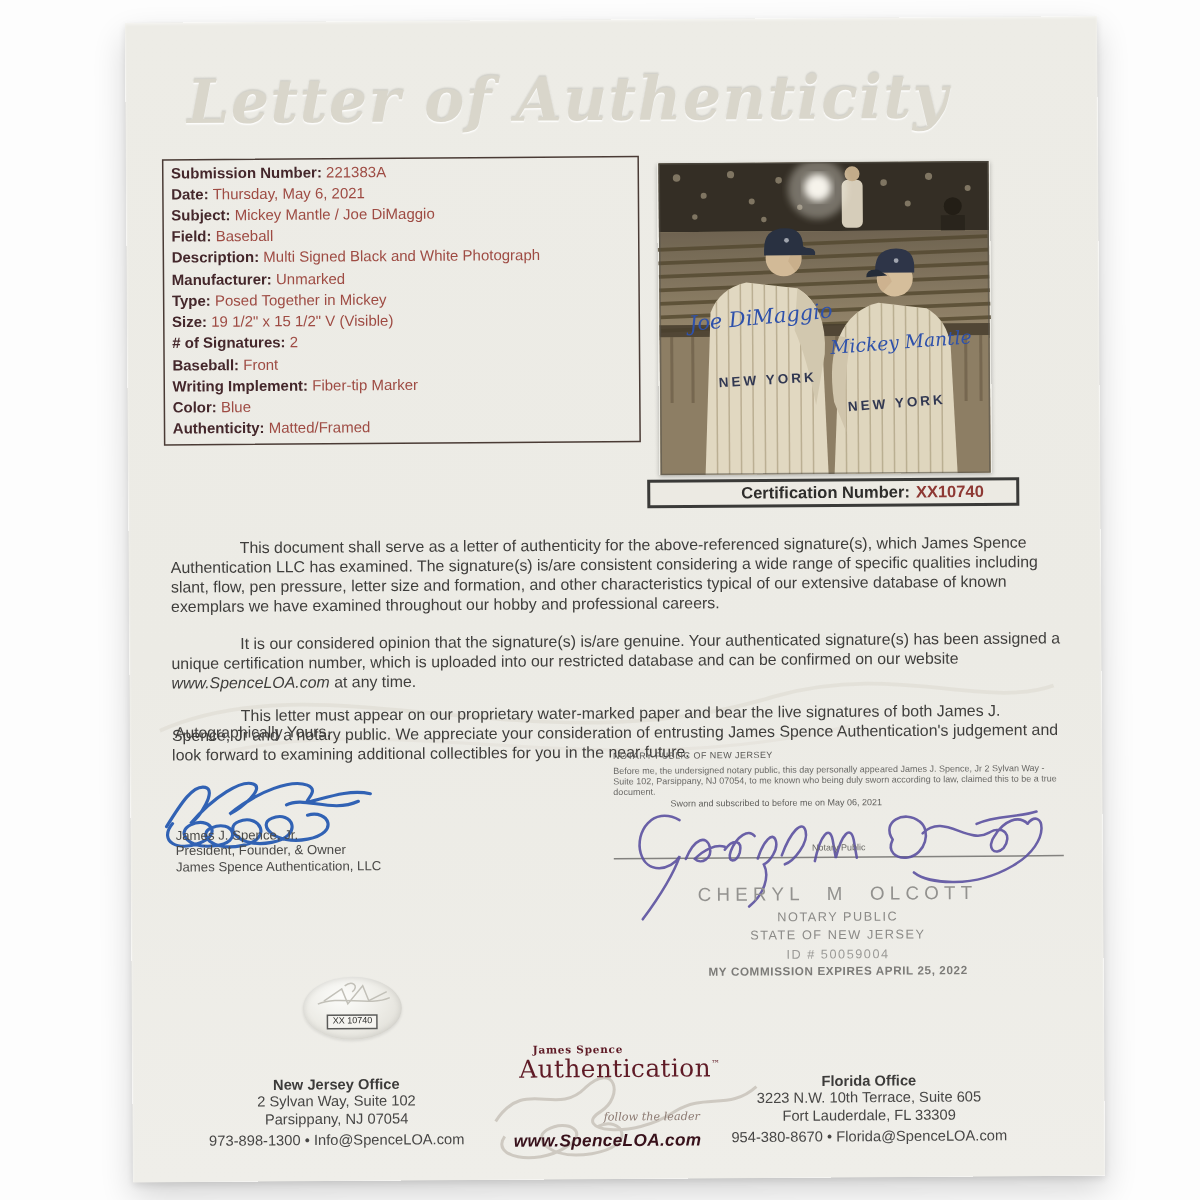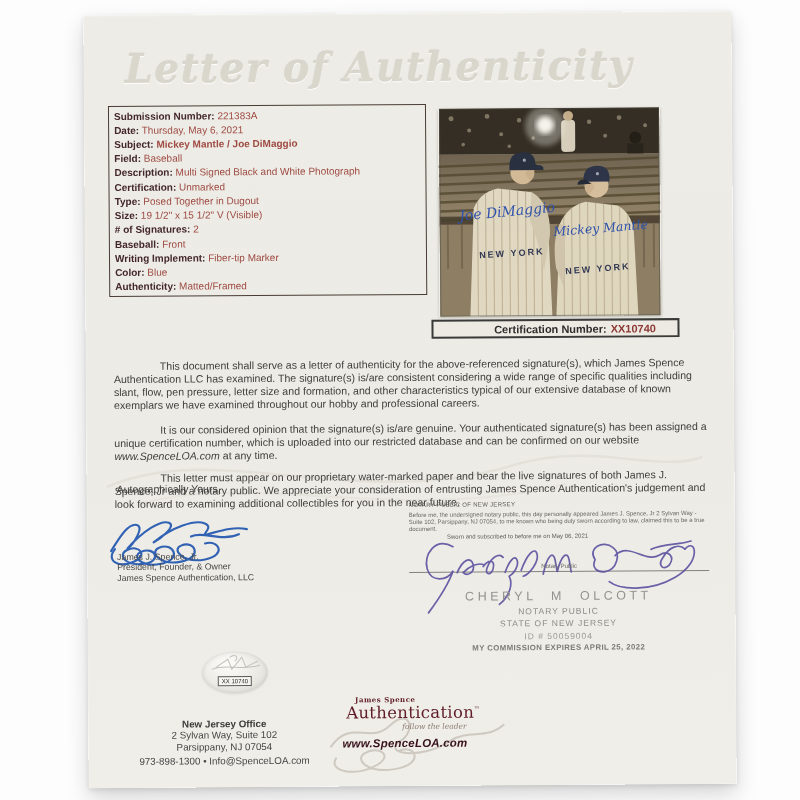--- a/index.html
+++ b/index.html
@@ -24,21 +24,21 @@
   
   .details{
     position:absolute;left:24px;top:91px;width:318px;height:191px;
     border:1px solid #4a3b35;box-sizing:border-box;
     display:flex;flex-direction:column;justify-content:space-around;
     padding:2px 0 2px 5px;font-size:10px;line-height:11px;
   }
   .drow{white-space:nowrap;}
   .dlabel{font-weight:bold;color:#44272b;}
   .dvalue{color:#9e4b43;}
-  .drow.bold-val .dvalue{font-weight:bold;}
+  .drow.bold-val .dvalue{font-weight:normal;}
   
   .photo{position:absolute;left:354px;top:96px;width:222px;height:208px;box-shadow:0 1px 3px rgba(0,0,0,.25);}
   .certbar{
     position:absolute;left:346px;top:307px;width:248px;height:19px;
     border:2px solid #3a3a38;box-sizing:border-box;background:#eceae3;
     display:flex;align-items:center;justify-content:center;gap:4px;
     font-size:11px;font-weight:bold;white-space:nowrap;
   }
   .certbar .clabel{color:#2e2d2b;margin-left:39px;}
   .certbar .cvalue{color:#8e3934;text-align:right;}
@@ -79,21 +79,21 @@
   
   .office{position:absolute;top:704px;width:192px;text-align:center;color:#474645;font-size:9.8px;line-height:11.4px;}
   .office .otitle{font-weight:bold;color:#3c3b3a;}
   .office .ocontact{margin-top:3px;}
   .nj{left:40px;} .fl{left:395px;}
   .logo{position:absolute;left:252px;top:686px;width:136px;color:#5f1b26;}
   .logo .acr{font-family:"DejaVu Serif", serif;font-weight:700;font-size:29px;line-height:26px;margin-left:12px;letter-spacing:1px;}
   .logo .js{font-family:"DejaVu Serif", serif;font-size:7px;margin-left:15px;margin-top:-4px;letter-spacing:.5px;font-weight:bold;}
   .logo .auth{font-family:"DejaVu Serif", serif;font-size:16.5px;margin-left:6px;margin-top:-1px;letter-spacing:.3px;}
   .logo .tm{font-size:6px;vertical-align:super;}
-  .logo .tag{font-family:"DejaVu Serif", serif;font-style:italic;font-size:7.5px;color:#8c7a72;margin-left:62px;margin-top:0px;}
+  .logo .tag{font-family:"DejaVu Serif", serif;font-style:italic;font-size:7.5px;color:#8c7a72;margin-left:62px;margin-top:18px;}
   .logo .web{font-size:11.5px;font-weight:bold;font-style:italic;color:#38111b;margin-left:2px;margin-top:6px;letter-spacing:.2px;}
   .ghostsig{position:absolute;left:230px;top:690px;pointer-events:none;}
 </style>
 </head>
 <body>
 
 <div class="paper">
 
   <div class="emboss-title">Letter of Authenticity</div>
 
@@ -101,22 +101,22 @@
     <path d="M10 72 C120 24 260 100 420 52 C500 30 560 62 606 46" fill="none" stroke="#dedbd2" stroke-width="2.5" opacity=".65"></path>
     <path d="M40 90 C160 56 300 112 470 72" fill="none" stroke="#e1ded5" stroke-width="2" opacity=".5"></path>
   </svg>
 
   <div class="details">
     <div class="drow"><span class="dlabel">Submission Number:</span> <span class="dvalue">221383A</span></div>
     <div class="drow"><span class="dlabel">Date:</span> <span class="dvalue">Thursday, May 6, 2021</span></div>
     <div class="drow bold-val"><span class="dlabel">Subject:</span> <span class="dvalue">Mickey Mantle / Joe DiMaggio</span></div>
     <div class="drow"><span class="dlabel">Field:</span> <span class="dvalue">Baseball</span></div>
     <div class="drow"><span class="dlabel">Description:</span> <span class="dvalue">Multi Signed Black and White Photograph</span></div>
-    <div class="drow"><span class="dlabel">Certification:</span> <span class="dvalue">Unmarked</span></div>
-    <div class="drow"><span class="dlabel">Type:</span> <span class="dvalue">Posed Together in Dugout</span></div>
+    <div class="drow"><span class="dlabel">Manufacturer:</span> <span class="dvalue">Unmarked</span></div>
+    <div class="drow"><span class="dlabel">Type:</span> <span class="dvalue">Posed Together in Mickey</span></div>
     <div class="drow"><span class="dlabel">Size:</span> <span class="dvalue">19 1/2" x 15 1/2" V (Visible)</span></div>
     <div class="drow"><span class="dlabel"># of Signatures:</span> <span class="dvalue">2</span></div>
     <div class="drow"><span class="dlabel">Baseball:</span> <span class="dvalue">Front</span></div>
     <div class="drow"><span class="dlabel">Writing Implement:</span> <span class="dvalue">Fiber-tip Marker</span></div>
     <div class="drow"><span class="dlabel">Color:</span> <span class="dvalue">Blue</span></div>
     <div class="drow"><span class="dlabel">Authenticity:</span> <span class="dvalue">Matted/Framed</span></div>
   </div>
 
   <svg class="photo" viewBox="0 0 220 208" width="222" height="208">
     <defs>
@@ -301,14 +301,20 @@
     </g>
   </svg>
 
   <div class="logo">
     <div class="js">James Spence</div>
     <div class="auth"><span>Authentication</span><span class="tm">™</span></div>
     <div class="tag">follow the leader</div>
     <div class="web">www.SpenceLOA.com</div>
   </div>
 
+  <div class="office fl">
+    <div class="otitle">Florida Office</div>
+    <div>3223 N.W. 10th Terrace, Suite 605</div>
+    <div>Fort Lauderdale, FL 33309</div>
+    <div class="ocontact">954-380-8670 • Florida@SpenceLOA.com</div>
+  </div>
 
 </div>
 
 </body></html>

